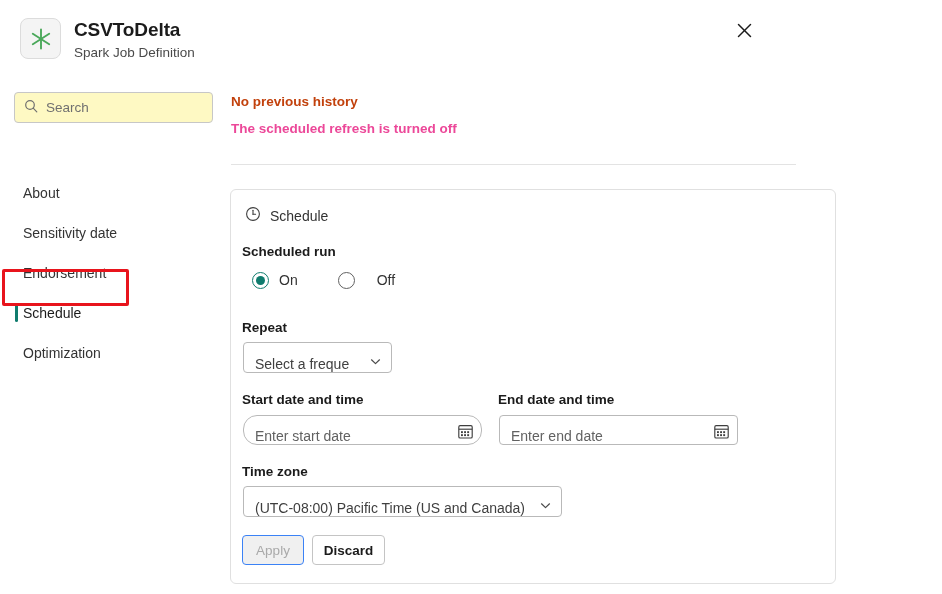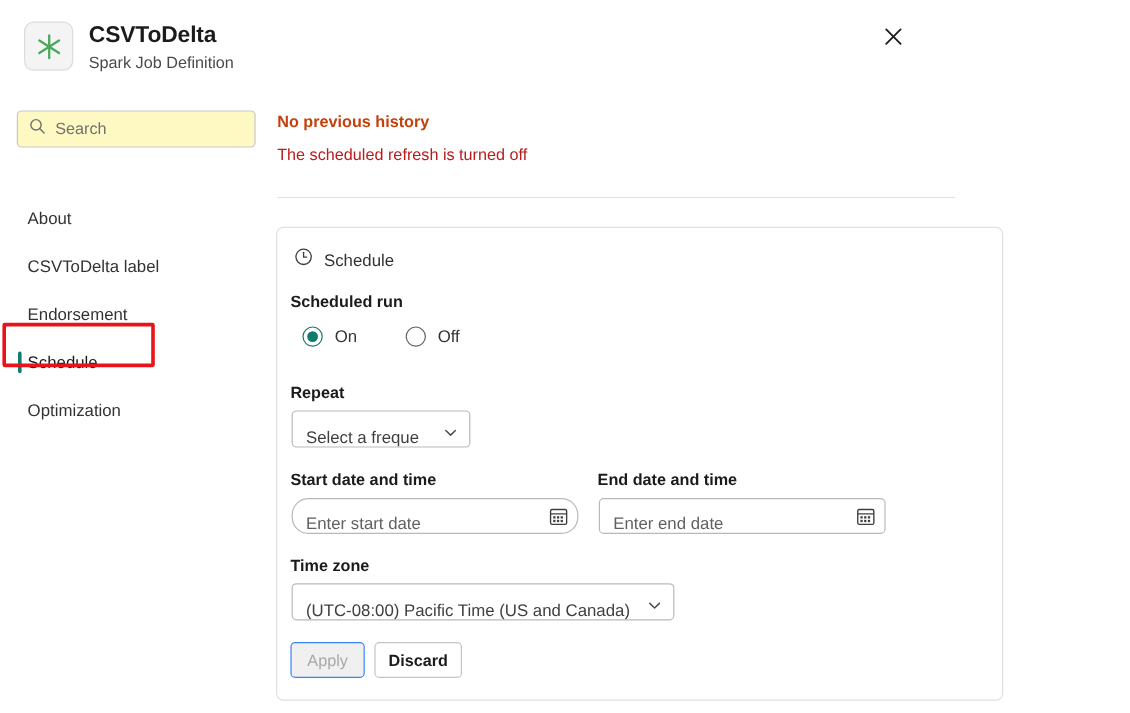--- a/index.html
+++ b/index.html
@@ -40,21 +40,21 @@
   
   #search-box {
     position: absolute; left: 14px; top: 92px;
     width: 199px; height: 31px;
     border: 1px solid #c7c7c7; border-radius: 4px;
     background: #fef9c3;
     display: flex; align-items: center; padding: 0 9px;
   }
   #search-box .ph { font-size: 13.5px; color: #707070; margin-left: 8px; }
 
-  #nav { position: absolute; left: 0px; top: 162px; width: 215px; }
+  #nav { position: absolute; left: 0px; top: 173px; width: 215px; }
   .nav-item {
     position: relative; height: 40px;
     display: flex; align-items: center;
     padding-left: 23px;
     font-size: 14px; color: #333333;
     cursor: pointer;
   }
   .nav-item.selected { color: #1b1b1b; }
   .nav-indicator {
     position: absolute; left: 15px; top: 11px;
@@ -67,21 +67,21 @@
     pointer-events: none;
   }
 
   
   #status-1 {
     position: absolute; left: 231px; top: 94px;
     font-size: 13.5px; font-weight: bold; color: #c2410c;
   }
   #status-2 {
     position: absolute; left: 231px; top: 121px;
-    font-size: 13.5px; font-weight: normal; color: #b91c1c;
+    font-size: 13.5px; font-weight: bold; color: #ec4899;
   }
   #divider {
     position: absolute; left: 231px; top: 164px;
     width: 565px; height: 1px; background: #e3e3e3;
   }
 
   
   #card {
     position: absolute; left: 230px; top: 189px;
     width: 606px; height: 395px;
@@ -104,21 +104,21 @@
   .radio .dot {
     width: 17px; height: 17px; border-radius: 50%;
     border: 1px solid #616161; background: #fff;
     display: flex; align-items: center; justify-content: center;
   }
   .radio.checked .dot { border: 1px solid #107c6e; }
   .radio.checked .dot::after {
     content: ""; width: 9px; height: 9px; border-radius: 50%; background: #107c6e;
   }
   .radio .rl { font-size: 14px; color: #333333; margin-left: 10px; }
-  #radio-off { margin-left: 40px; }
+  #radio-off { margin-left: 40px; gap: 12px; }
 
   
   .ctl {
     position: absolute;
     border: 1px solid #b9b9b9; border-radius: 4px; background: #fff;
     display: flex; align-items: flex-end; justify-content: space-between;
     padding: 0 9px 0 11px;
     cursor: pointer;
   }
   .ctl .txt { font-size: 14px; color: #3f3f3f; white-space: nowrap; overflow: hidden; }
@@ -181,21 +181,21 @@
       </svg>
     </span>
     <span class="ph" title="Search">Search</span>
   </div>
 
   <div id="nav">
     <div class="nav-item">
       <span>About</span>
     </div>
     <div class="nav-item">
-      <span>CSVToDelta label</span>
+      <span>Sensitivity date</span>
     </div>
     <div class="nav-item">
       <span>Endorsement</span>
     </div>
     <div class="nav-item selected">
       <span class="nav-indicator"></span>
       <span>Schedule</span>
     </div>
     <div class="nav-item">
       <span>Optimization</span>

